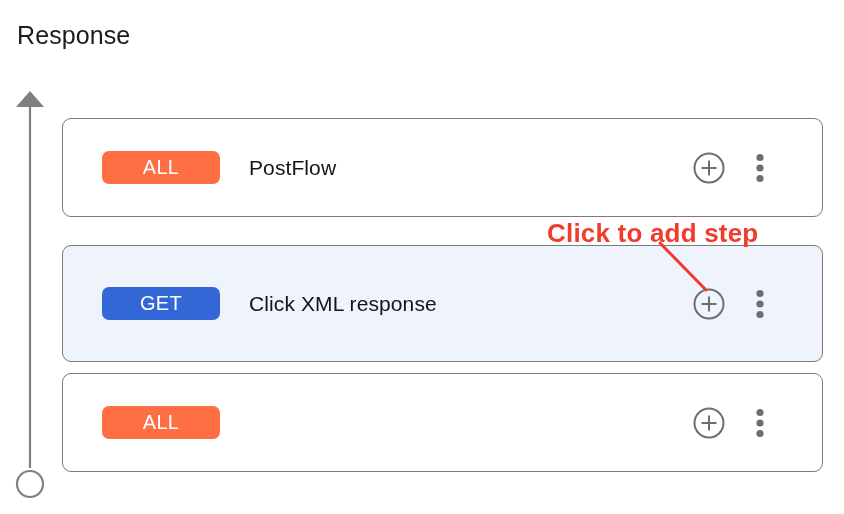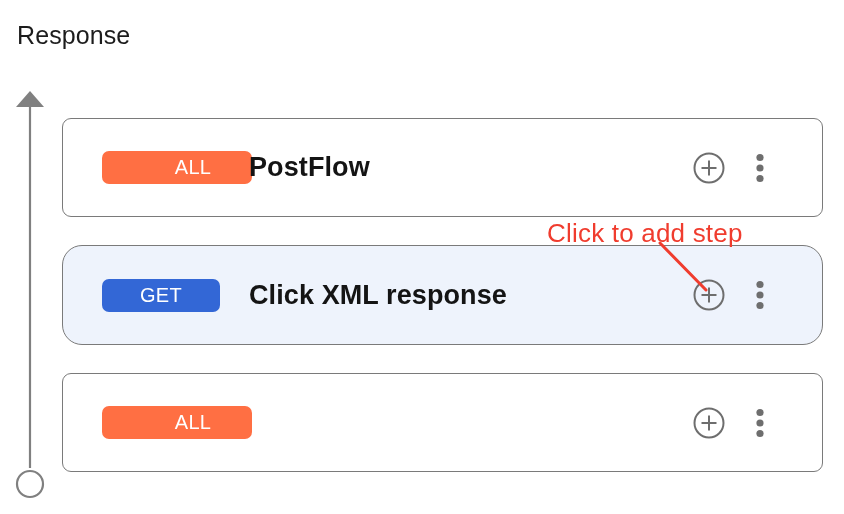--- a/index.html
+++ b/index.html
@@ -49,21 +49,21 @@
     width: 761px;
     box-sizing: border-box;
     border: 1.6px solid #7a7a7a;
     border-radius: 9px;
     background: #ffffff;
   }
   .flow-card.selected {
     background: #eef3fc;
   }
   #card-postflow  { top: 118px; height: 99px; }
-  #card-viewxml   { top: 245px; height: 100px; border-radius: 20px; }
+  #card-viewxml   { top: 245px; height: 117px; }
   #card-preflow   { top: 373px; height: 99px; }
 
   .card-inner {
     position: relative;
     height: 100%;
     display: flex;
     align-items: center;
   }
 
   
@@ -75,29 +75,29 @@
     border-radius: 7px;
     display: flex;
     align-items: center;
     justify-content: center;
     color: #ffffff;
     font-size: 20px;
     font-weight: 400;
     letter-spacing: 0.3px;
     user-select: none;
   }
-  .badge-all { background: #ff6f43; padding-left: 32px; }
+  .badge-all { background: #ff6f43; }
   .badge-get { background: #3367d6; }
 
   
   .flow-name {
     position: absolute;
     left: 186px;
-    font-size: 27px;
-    font-weight: 700;
+    font-size: 21px;
+    font-weight: 400;
     color: #141414;
     white-space: nowrap;
     letter-spacing: 0.1px;
   }
 
   
   .add-step-icon {
     position: absolute;
     left: 629px;
     width: 34px;
@@ -111,21 +111,21 @@
     height: 34px;
     display: block;
   }
 
   
   #annotation-text {
     position: absolute;
     left: 547px;
     top: 218px;
     font-size: 26px;
-    font-weight: 400;
+    font-weight: 700;
     color: #f03c2e;
     white-space: nowrap;
     letter-spacing: 0.2px;
     line-height: 30px;
   }
   #annotation-line {
     position: absolute;
     left: 640px;
     top: 238px;
     width: 90px;

